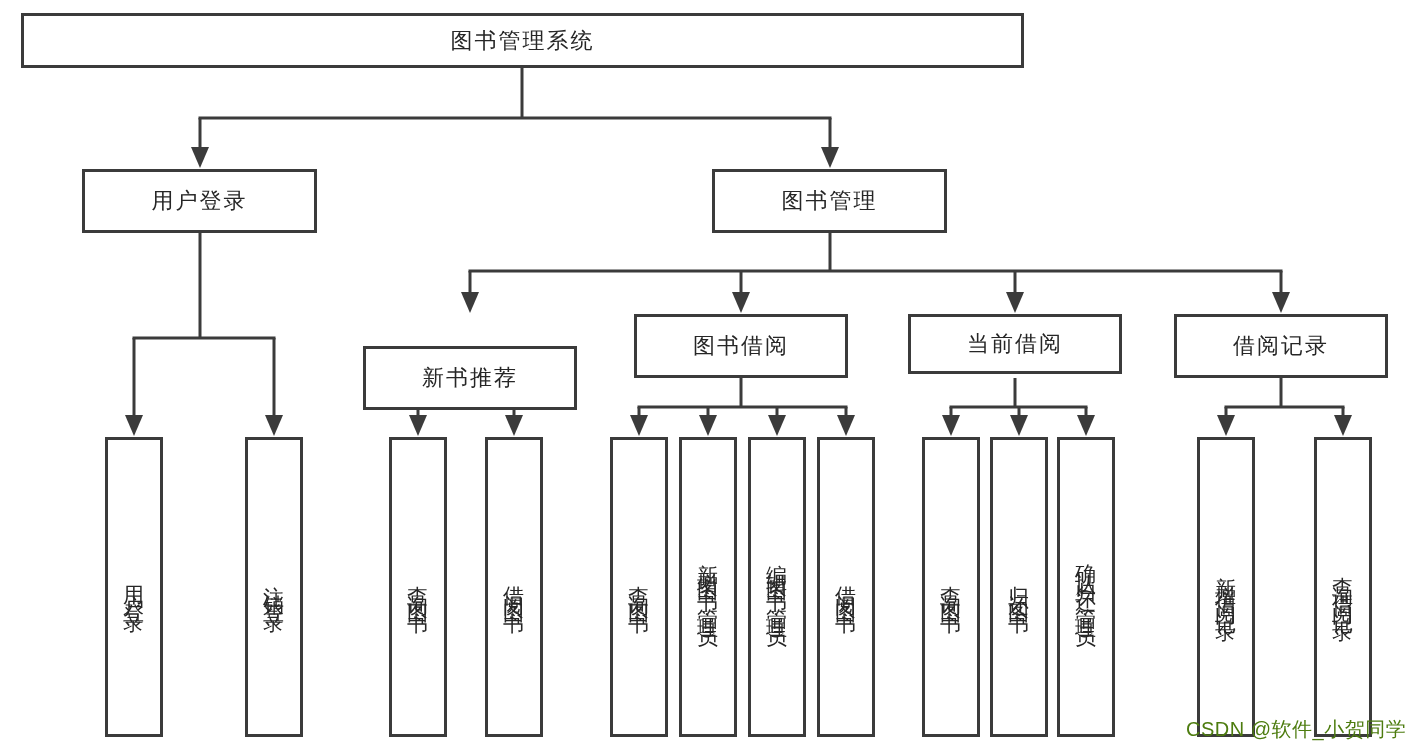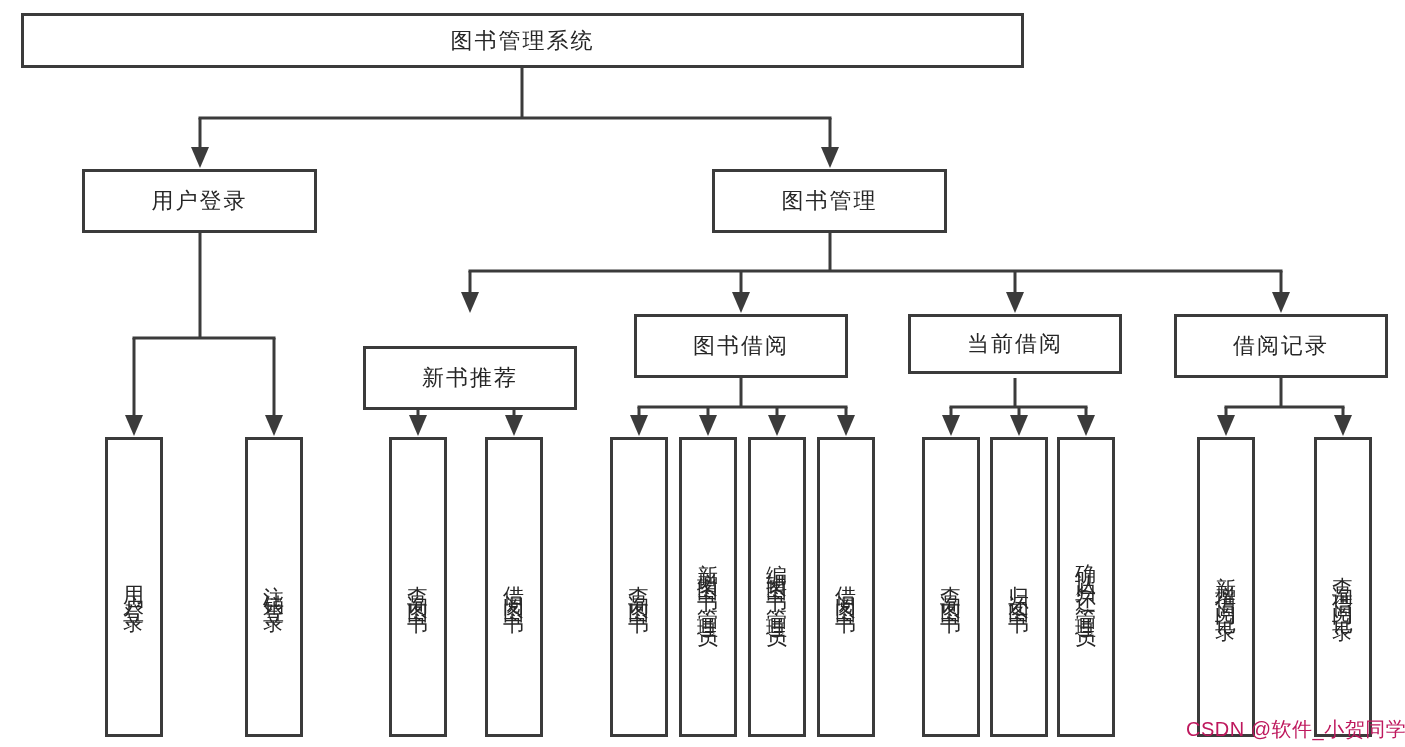--- a/index.html
+++ b/index.html
@@ -16,21 +16,21 @@
     color:#262626;z-index:2;
   }
   .hnode span{font-size:22px;letter-spacing:2px;white-space:nowrap;}
   .leaf{width:58px;height:300px;top:437px;}
   .leaf span{
     writing-mode:vertical-rl;text-orientation:mixed;
     font-size:21px;letter-spacing:9px;line-height:1.1;
   }
   .watermark{
     position:absolute;left:1186px;top:716px;z-index:5;
-    font-size:20px;color:#be185d;letter-spacing:0.5px;white-space:nowrap;
+    font-size:20px;color:#4d7c0f;letter-spacing:0.5px;white-space:nowrap;
   }
 </style>
 </head>
 <body>
 
 <div class="stage">
 
   <svg class="wires" width="1405" height="747" viewBox="0 0 1405 747">
 
     <g>

